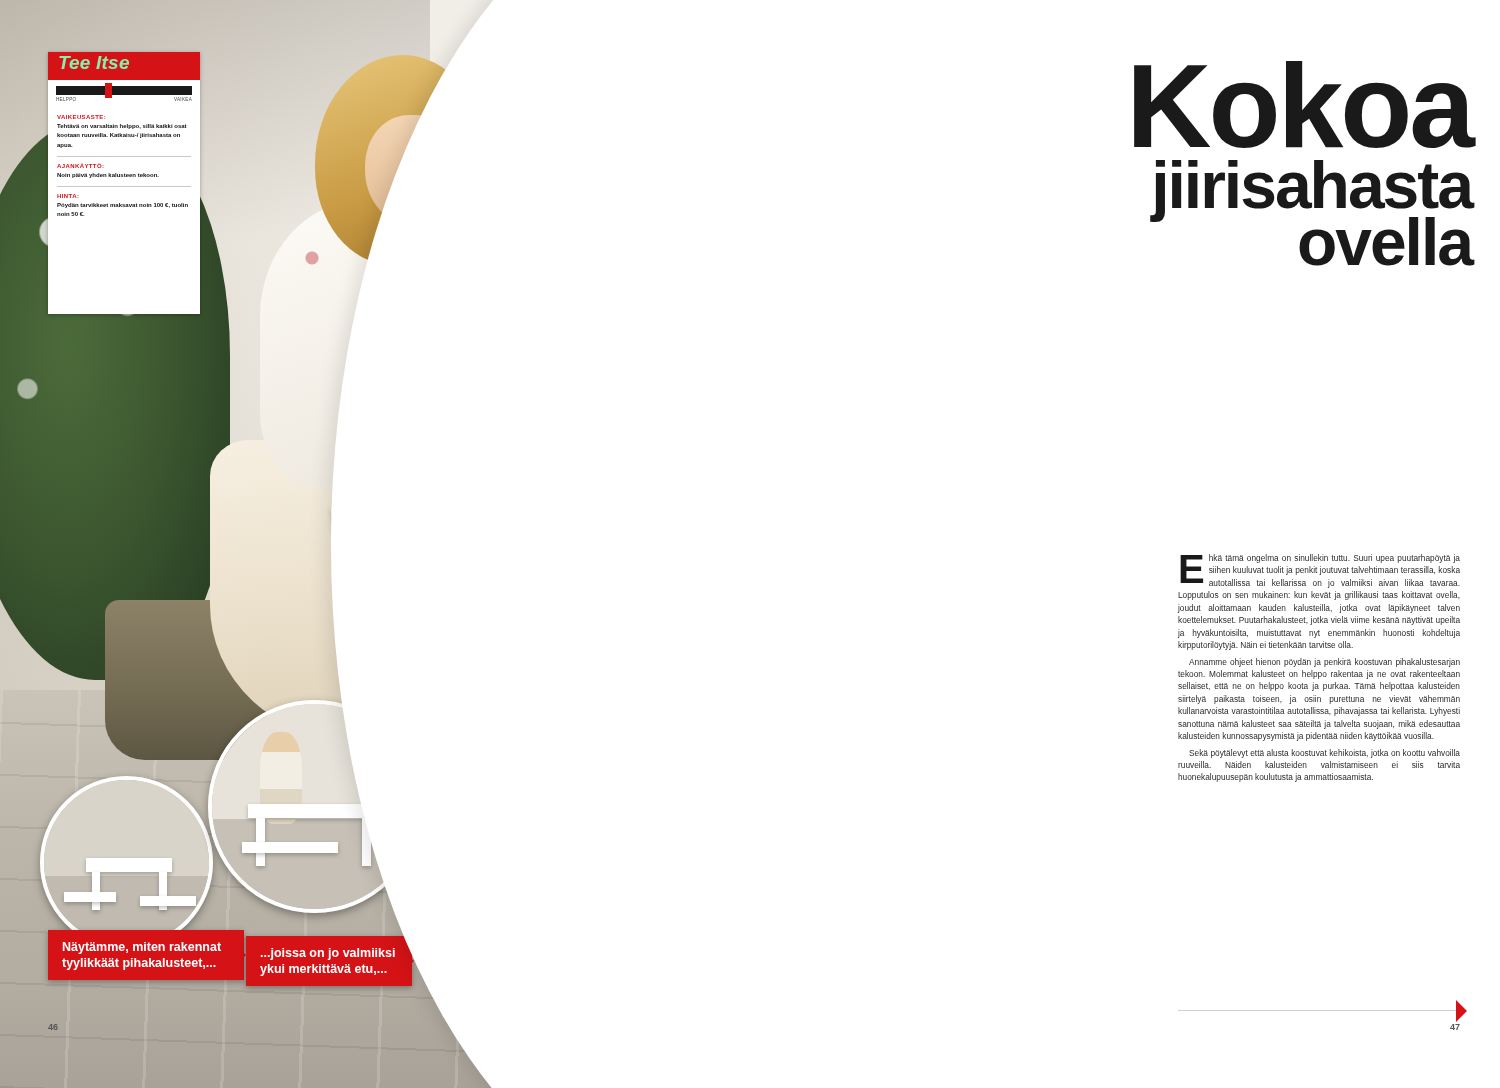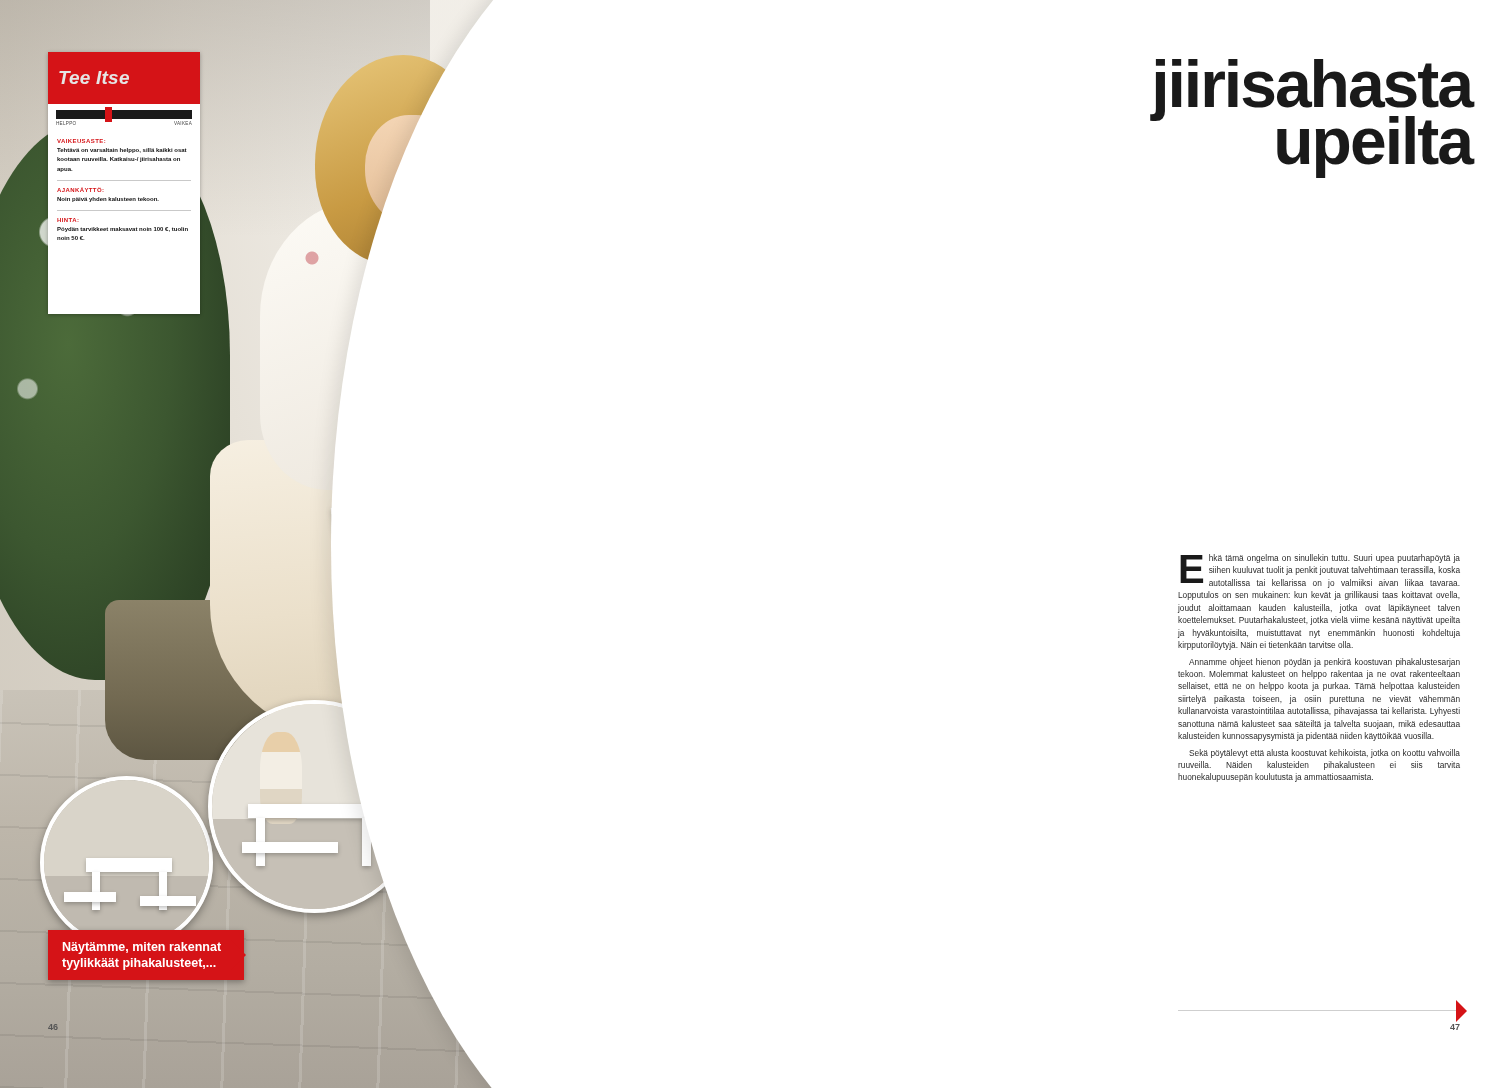--- a/index.html
+++ b/index.html
@@ -84,21 +84,21 @@
 
   
   .page-curve{
     position:absolute;right:-1px;top:-120px;width:760px;height:1330px;
     background:#ffffff;border-radius:50% 0 0 50%;
     box-shadow:-6px 0 18px rgba(0,0,0,.10);
   }
 
   
   .teeitse{position:absolute;left:48px;top:52px;width:152px;height:262px;background:#fff;box-shadow:0 1px 4px rgba(0,0,0,.3);}
-  .teeitse-head{background:#d51317;color:#e5e5e5;height:52px;display:flex;align-items:center;padding:0 10px;}
+  .teeitse-head{background:#d51317;color:#86efac;height:28px;display:flex;align-items:flex-start;padding:0 10px;}
   .teeitse-head span{font-weight:bold;font-style:italic;font-size:19px;letter-spacing:.2px;}
   .teeitse-meter{padding:6px 8px 2px;}
   .meter-bar{position:relative;height:9px;background:#1a1a1a;}
   .meter-bar i{position:absolute;left:36%;top:-3px;width:7px;height:15px;background:#d51317;}
   .meter-lbl{display:flex;justify-content:space-between;font-size:4.6px;color:#444;margin-top:2px;letter-spacing:.3px;}
   .teeitse-body{padding:4px 9px 8px;}
   .ti-h{color:#d51317;font-size:6px;font-weight:bold;letter-spacing:.4px;margin:6px 0 2px;}
   .ti-p{font-size:6px;line-height:1.55;color:#111;font-weight:bold;}
   .ti-rule{height:1px;background:#c9c9c9;margin:6px 0 0;}
 
@@ -248,42 +248,44 @@
       <div class="bg"></div>
       <div class="mini-fig" style="left:95px;top:28px;width:52px;height:130px;"></div>
       <div class="mini-lat" style="left:130px;top:96px;width:110px;height:62px;"></div>
       <div class="mini-table" style="left:28px;top:108px;width:86px;height:12px;"></div>
       <div class="mini-table" style="left:34px;top:120px;width:8px;height:40px;"></div>
       <div class="mini-table" style="left:50px;top:166px;width:170px;height:14px;transform:rotate(-4deg);"></div>
       <div class="mini-table" style="left:40px;top:190px;width:180px;height:12px;transform:rotate(-3deg);"></div>
     </div>
 
     <div class="callout c1">Näytämme, miten rakennat tyylikkäät pihakalusteet,...</div>
+    <div class="callout c2">...joissa on jo valmiiksi ykui merkittävä etu,...</div>
     <div class="callout c3">...sillä koko kalustesarjan saa helposti koottua yhteen...</div>
     <div class="callout c4">... ja viidessä minuutissa saat kaikki kalusteet pihalta pois ja piiloon.</div>
 
     <div class="page-curve"></div>
   </div>
 
   <div class="rightpage"></div>
 
   <div class="head-wrap">
     <div class="h1">
+      <span class="l1">Kokoa</span>
       <span class="l2">jiirisahasta</span>
-      <span class="l3">upeilta</span>
+      <span class="l3">ovella</span>
     </div>
   </div>
 
 
   <div class="bodytext">
     <p class="first">
       <span class="dropcap">E</span><span>hkä tämä ongelma on sinullekin tuttu. Suuri upea puutarhapöytä ja siihen kuuluvat tuolit ja penkit joutuvat talvehtimaan terassilla, koska autotallissa tai kellarissa on jo valmiiksi aivan liikaa tavaraa. Lopputulos on sen mukainen: kun kevät ja grillikausi taas koittavat ovella, joudut aloittamaan kauden kalusteilla, jotka ovat läpikäyneet talven koettelemukset. Puutarhakalusteet, jotka vielä viime kesänä näyttivät upeilta ja hyväkuntoisilta, muistuttavat nyt enemmänkin huonosti kohdeltuja kirpputorilöytyjä. Näin ei tietenkään tarvitse olla.</span>
     </p>
     <p>Annamme ohjeet hienon pöydän ja penkirä koostuvan pihakalustesarjan tekoon. Molemmat kalusteet on helppo rakentaa ja ne ovat rakenteeltaan sellaiset, että ne on helppo koota ja purkaa. Tämä helpottaa kalusteiden siirtelyä paikasta toiseen, ja osiin purettuna ne vievät vähemmän kullanarvoista varastointitilaa autotallissa, pihavajassa tai kellarista. Lyhyesti sanottuna nämä kalusteet saa säteiltä ja talvelta suojaan, mikä edesauttaa kalusteiden kunnossapysymistä ja pidentää niiden käyttöikää vuosilla.</p>
-    <p>Sekä pöytälevyt että alusta koostuvat kehikoista, jotka on koottu vahvoilla ruuveilla. Näiden kalusteiden pihakalusteen ei siis tarvita huonekalupuusepän koulutusta ja ammattiosaamista.</p>
+    <p>Sekä pöytälevyt että alusta koostuvat kehikoista, jotka on koottu vahvoilla ruuveilla. Näiden kalusteiden valmistamiseen ei siis tarvita huonekalupuusepän koulutusta ja ammattiosaamista.</p>
   </div>
 
   <div class="rule-bottom"></div>
   <div class="folio-l">46</div>
   <div class="folio-r">47</div>
   <div class="arrow-next"></div>
 
 </div>
 
 </body></html>

